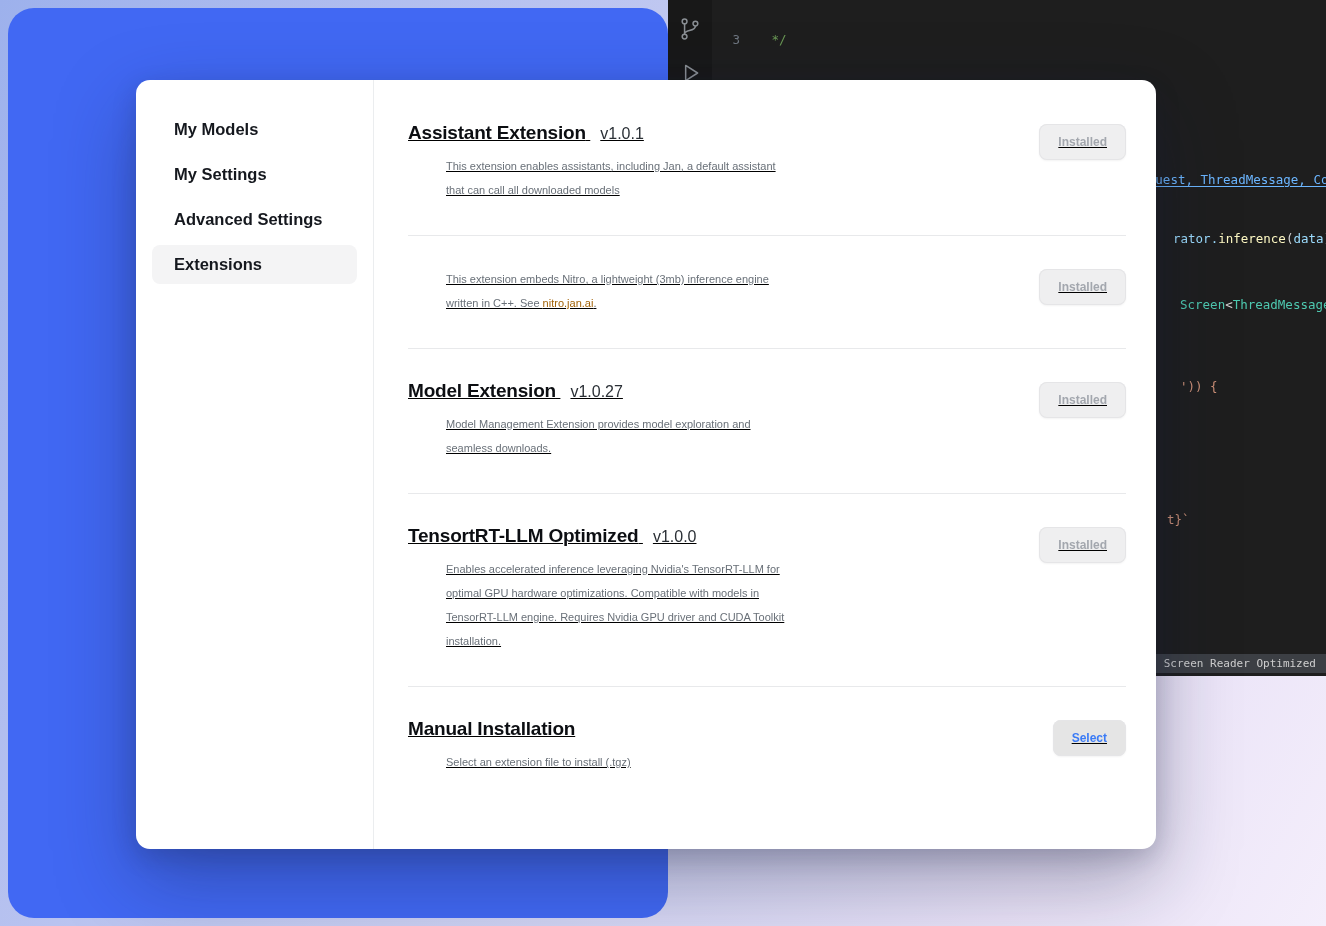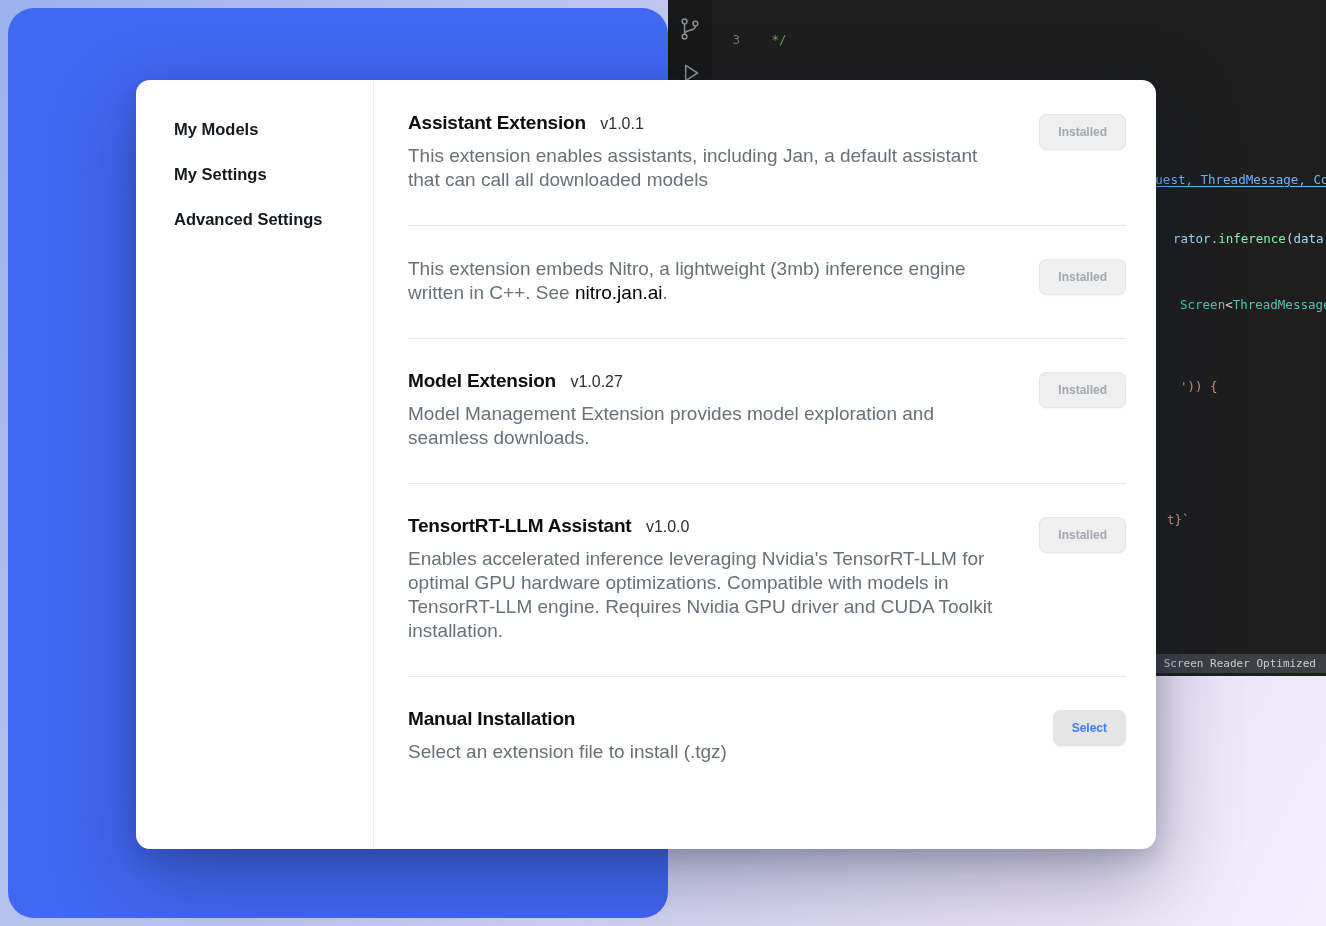--- a/index.html
+++ b/index.html
@@ -28,21 +28,21 @@
     padding-top:16px; gap:18px;
   }
   .activity-icon { width:26px; height:26px; color:#8a8f94; cursor:pointer; }
   .code-lines { position:absolute; left:44px; top:2px; right:0; white-space:pre; }
   .code-line { height:16.5px; line-height:16.5px; }
   .ln { display:inline-block; width:28px; margin-right:24px; text-align:right; color:#6e7681; }
   .tok-comment { color:#6a9955; }
   .tok-kw { color:#e06c75; }
   .tok-punc { color:#d4d4d4; }
   .tok-var { color:#9cdcfe; }
-  .tok-fn { color:#86efac; }
+  .tok-fn { color:#fef9c3; }
   .tok-type { color:#4ec9b0; }
   .tok-str { color:#ce9178; }
   .tok-import { color:#6cb6ff; text-decoration:underline; text-underline-offset:2px; }
   .frag { position:absolute; white-space:pre; }
   .frag1 { left:505px; top:231px; }
   .frag2 { left:512px; top:297px; }
   .frag3 { left:512px; top:379px; }
   .frag4 { left:499px; top:512px; }
   .statusbar {
     position:absolute; left:0; bottom:3px; height:19px; width:100%;
@@ -59,32 +59,32 @@
     background:#ffffff; border-radius:14px; overflow:hidden; display:flex;
     box-shadow:0 30px 80px rgba(20,28,60,.35), 0 8px 24px rgba(20,28,60,.18);
   }
   .sidebar { width:238px; border-right:1px solid #ebedef; padding:30px 16px 0; flex-shrink:0; }
   .side-item {
     padding:10px 22px; margin-bottom:6px; border-radius:8px;
     font-size:16.5px; font-weight:700; color:#15181e; cursor:pointer; white-space:nowrap;
   }
   .side-item.active { background:#f4f4f5; }
 
-  .content { flex:1; padding:2px 30px 0 34px; }
+  .content { flex:1; padding:12px 30px 0 34px;text-decoration:underline; }
   .ext-row {
     display:flex; justify-content:space-between; align-items:flex-start;
     padding:31px 0 33px; border-bottom:1px solid #e8e9eb;
   }
   .ext-row.first { padding-top:30px; }
   .ext-row.last { border-bottom:none; padding-bottom:20px; }
   .title-line { margin-bottom:10px; white-space:nowrap; }
   .ext-title { font-size:19px; font-weight:700; color:#0c0e12; letter-spacing:-.2px; }
   .ext-version { font-size:16px; font-weight:500; color:#2b3036; margin-left:10px; }
-  .desc-line { font-size:19px; line-height:24px; color:#697078; white-space:nowrap; }
-  .link { color:#000000; cursor:pointer; text-decoration:none; }
+  .desc-line { font-size:11px; line-height:24px; color:#697078; white-space:nowrap;margin-left:38px; }
+  .link { color:#a16207; cursor:pointer; text-decoration:none; }
   .btn {
     border:none; border-radius:8px; padding:11px 19px; margin-top:2px;
     font-family:"Liberation Sans", sans-serif; font-size:12px; font-weight:700;
     background:#efeff0; color:#a3a7ae; cursor:pointer; flex-shrink:0;
     box-shadow:inset 0 0 0 1px #e5e5e7, 0 1px 2px rgba(0,0,0,.05);
   }
   .btn.select { background:#e5e5e5; color:#3b7bf6; }
 </style>
 </head>
 <body>
@@ -120,20 +120,21 @@
     <span class="sb-left">go</span>
     <span class="sr-box">Screen Reader Optimized</span>
   </div>
 </div>
 
 <div class="modal">
   <aside class="sidebar">
     <div class="side-item"><span>My Models</span></div>
     <div class="side-item"><span>My Settings</span></div>
     <div class="side-item"><span>Advanced Settings</span></div>
+    <div class="side-item active"><span>Extensions</span></div>
   </aside>
 
   <main class="content">
 
     <div class="ext-row first">
       <div>
         <div class="title-line">
           <span class="ext-title">Assistant Extension</span>
           <span class="ext-version">v1.0.1</span>
         </div>
@@ -159,21 +160,21 @@
         </div>
         <div class="desc-line">Model Management Extension provides model exploration and</div>
         <div class="desc-line">seamless downloads.</div>
       </div>
       <button class="btn">Installed</button>
     </div>
 
     <div class="ext-row">
       <div>
         <div class="title-line">
-          <span class="ext-title">TensortRT-LLM Assistant</span>
+          <span class="ext-title">TensortRT-LLM Optimized</span>
           <span class="ext-version">v1.0.0</span>
         </div>
         <div class="desc-line">Enables accelerated inference leveraging Nvidia's TensorRT-LLM for</div>
         <div class="desc-line">optimal GPU hardware optimizations. Compatible with models in</div>
         <div class="desc-line">TensorRT-LLM engine. Requires Nvidia GPU driver and CUDA Toolkit</div>
         <div class="desc-line">installation.</div>
       </div>
       <button class="btn">Installed</button>
     </div>
 

